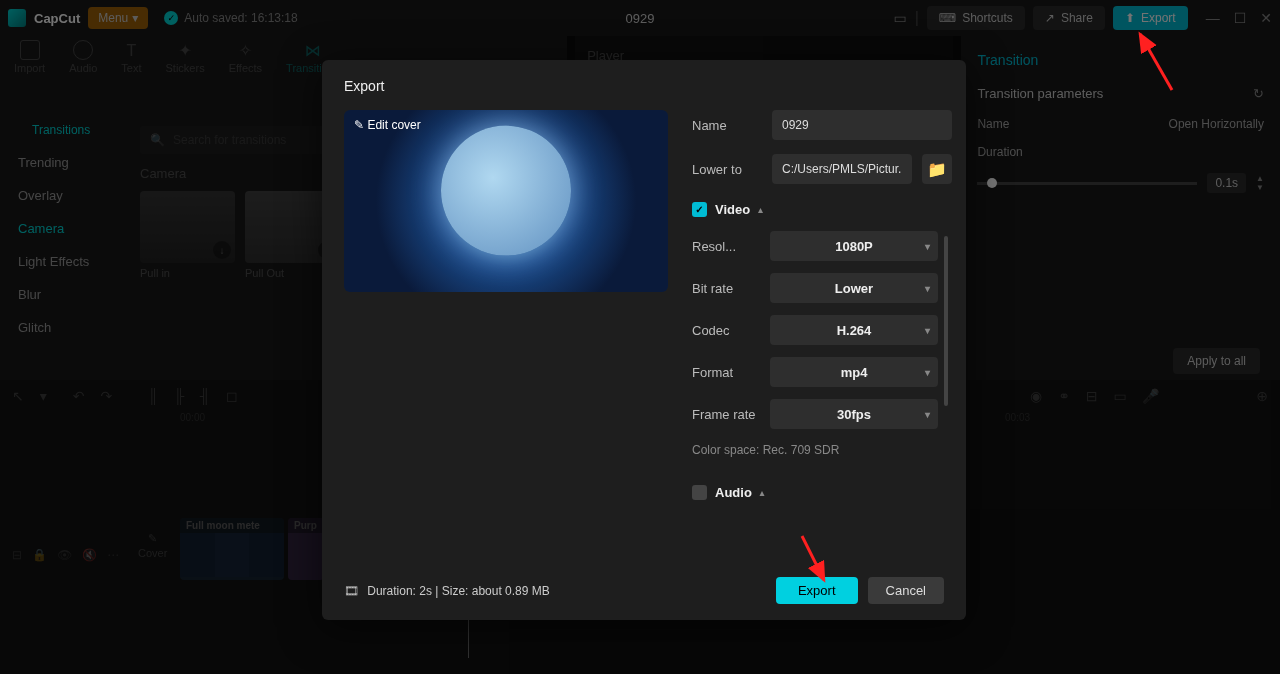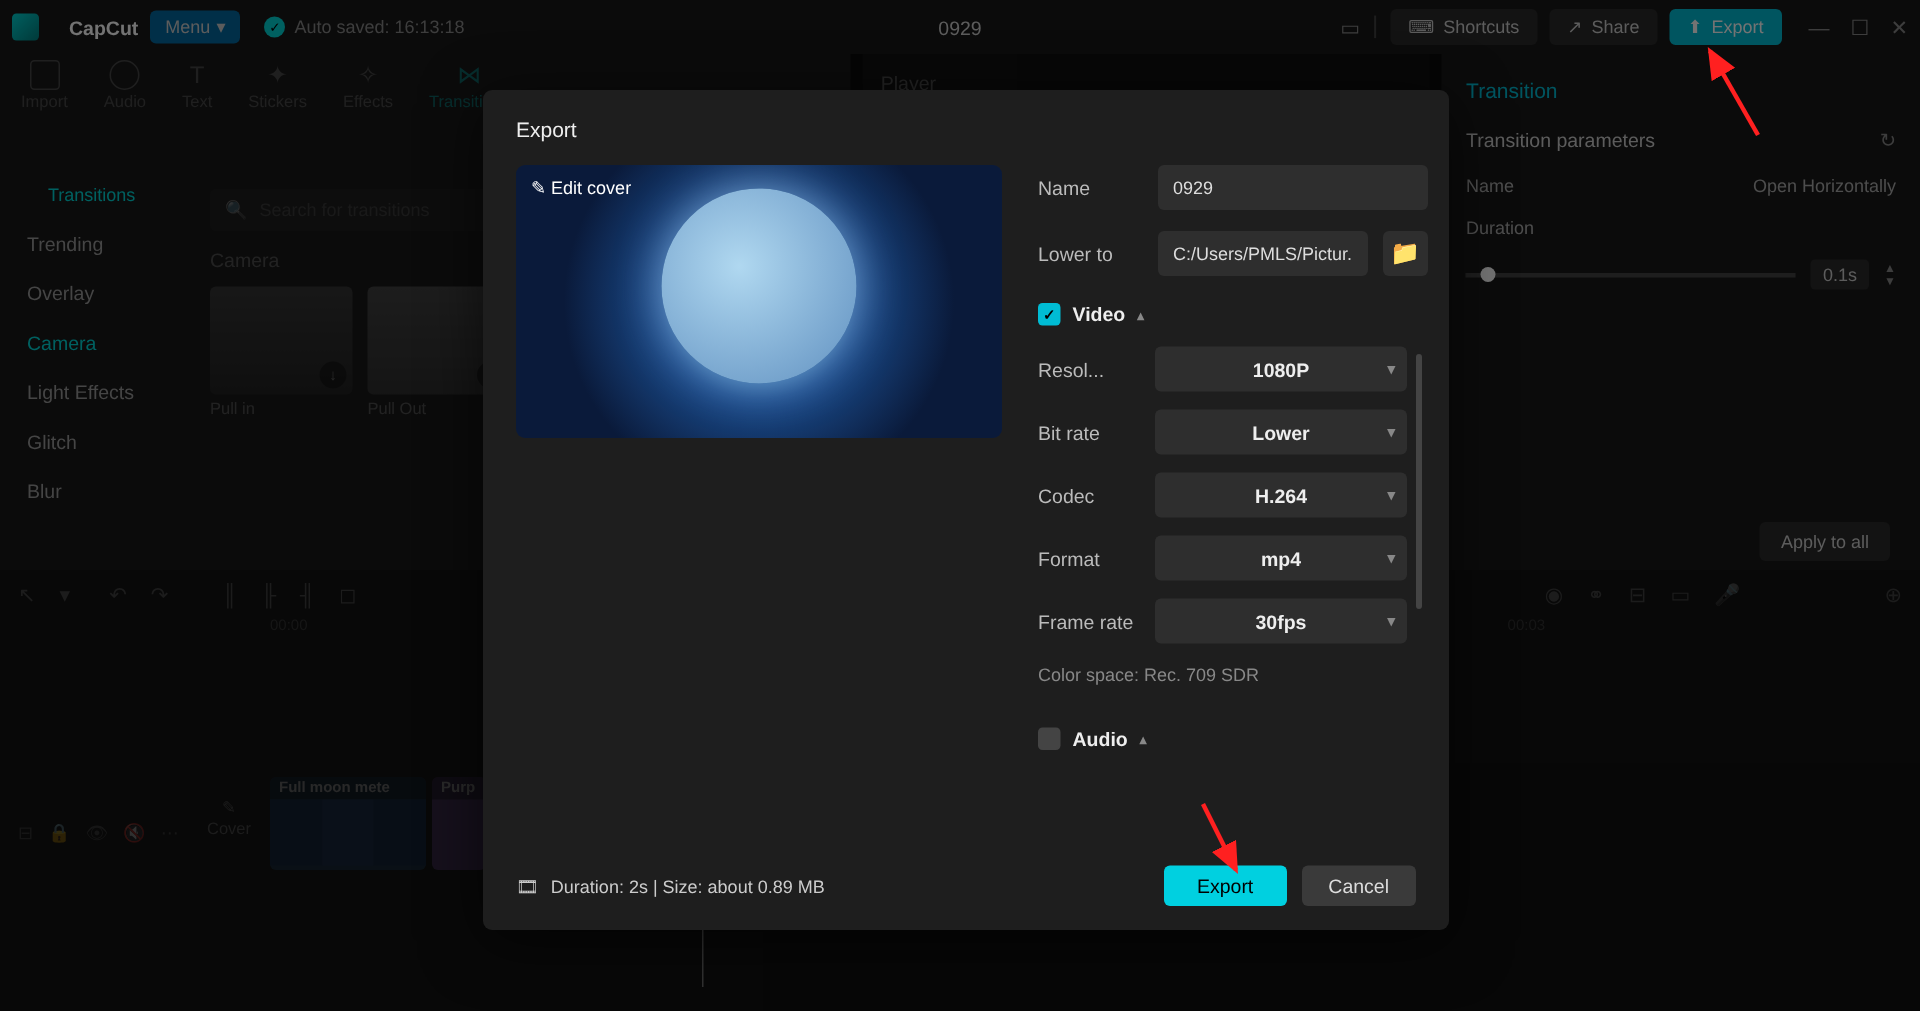--- a/index.html
+++ b/index.html
@@ -1,22 +1,22 @@
 <!DOCTYPE html>
 <html><head>
 <meta charset="utf-8">
 <style>
 * { margin: 0; padding: 0; box-sizing: border-box; font-family: -apple-system, BlinkMacSystemFont, "Segoe UI", sans-serif; }
 body { background: #0d0d0d; color: #ccc; width: 1280px; height: 674px; overflow: hidden; position: relative; }
 
 
 .topbar { height: 36px; background: #1a1a1a; display: flex; align-items: center; padding: 0 8px; gap: 8px; }
-.logo { display: flex; align-items: center; gap: 20px; font-weight: 600; font-size: 13px; color: #fff; }
+.logo { display: flex; align-items: center; gap: 8px; font-weight: 600; font-size: 13px; color: #fff; }
 .logo-icon { width: 18px; height: 18px; background: linear-gradient(135deg,#00d4d4,#008080); border-radius: 3px; }
-.menu-btn { background: #0369a1; padding: 4px 10px; border-radius: 4px; font-size: 12px; color: #ccc; display: flex; align-items: center; gap: 4px; }
+.menu-btn { background: #a16207; padding: 4px 10px; border-radius: 4px; font-size: 12px; color: #ccc; display: flex; align-items: center; gap: 4px; }
 .autosave { display: flex; align-items: center; gap: 6px; font-size: 12px; color: #888; margin-left: 8px; }
 .autosave-check { width: 14px; height: 14px; background: #00d4d4; border-radius: 50%; display: flex; align-items: center; justify-content: center; font-size: 9px; color: #000; }
 .project-name { position: absolute; left: 50%; transform: translateX(-50%); font-size: 13px; color: #ccc; }
 .topbar-right { margin-left: auto; display: flex; align-items: center; gap: 8px; }
 .top-btn { background: #2a2a2a; padding: 5px 12px; border-radius: 4px; font-size: 12px; color: #ccc; display: flex; align-items: center; gap: 6px; }
 .top-btn.export-top { background: #00bcd4; color: #fff; }
 .window-controls { display: flex; gap: 14px; margin-left: 10px; color: #888; font-size: 14px; }
 
 
 .main { display: flex; height: 344px; }
@@ -164,22 +164,22 @@
           <div style="font-size:16px">⋈</div>
           <span>Transitions</span>
         </div>
     </div>
     <div class="sidebar-cats">
       <div class="cat-item sub">Transitions</div>
       <div class="cat-item">Trending</div>
       <div class="cat-item">Overlay</div>
       <div class="cat-item active">Camera</div>
       <div class="cat-item">Light Effects</div>
+      <div class="cat-item">Blur</div>
       <div class="cat-item">Glitch</div>
-      <div class="cat-item">Blur</div>
     </div>
     <div class="search-bar">
       <span>🔍</span>
       <span>Search for transitions</span>
     </div>
     <div class="transitions-grid">
       <div class="trans-label">Camera</div>
       <div class="trans-items">
         <div class="trans-item">
             <div class="trans-thumb" style="background:linear-gradient(#666,#333)">

